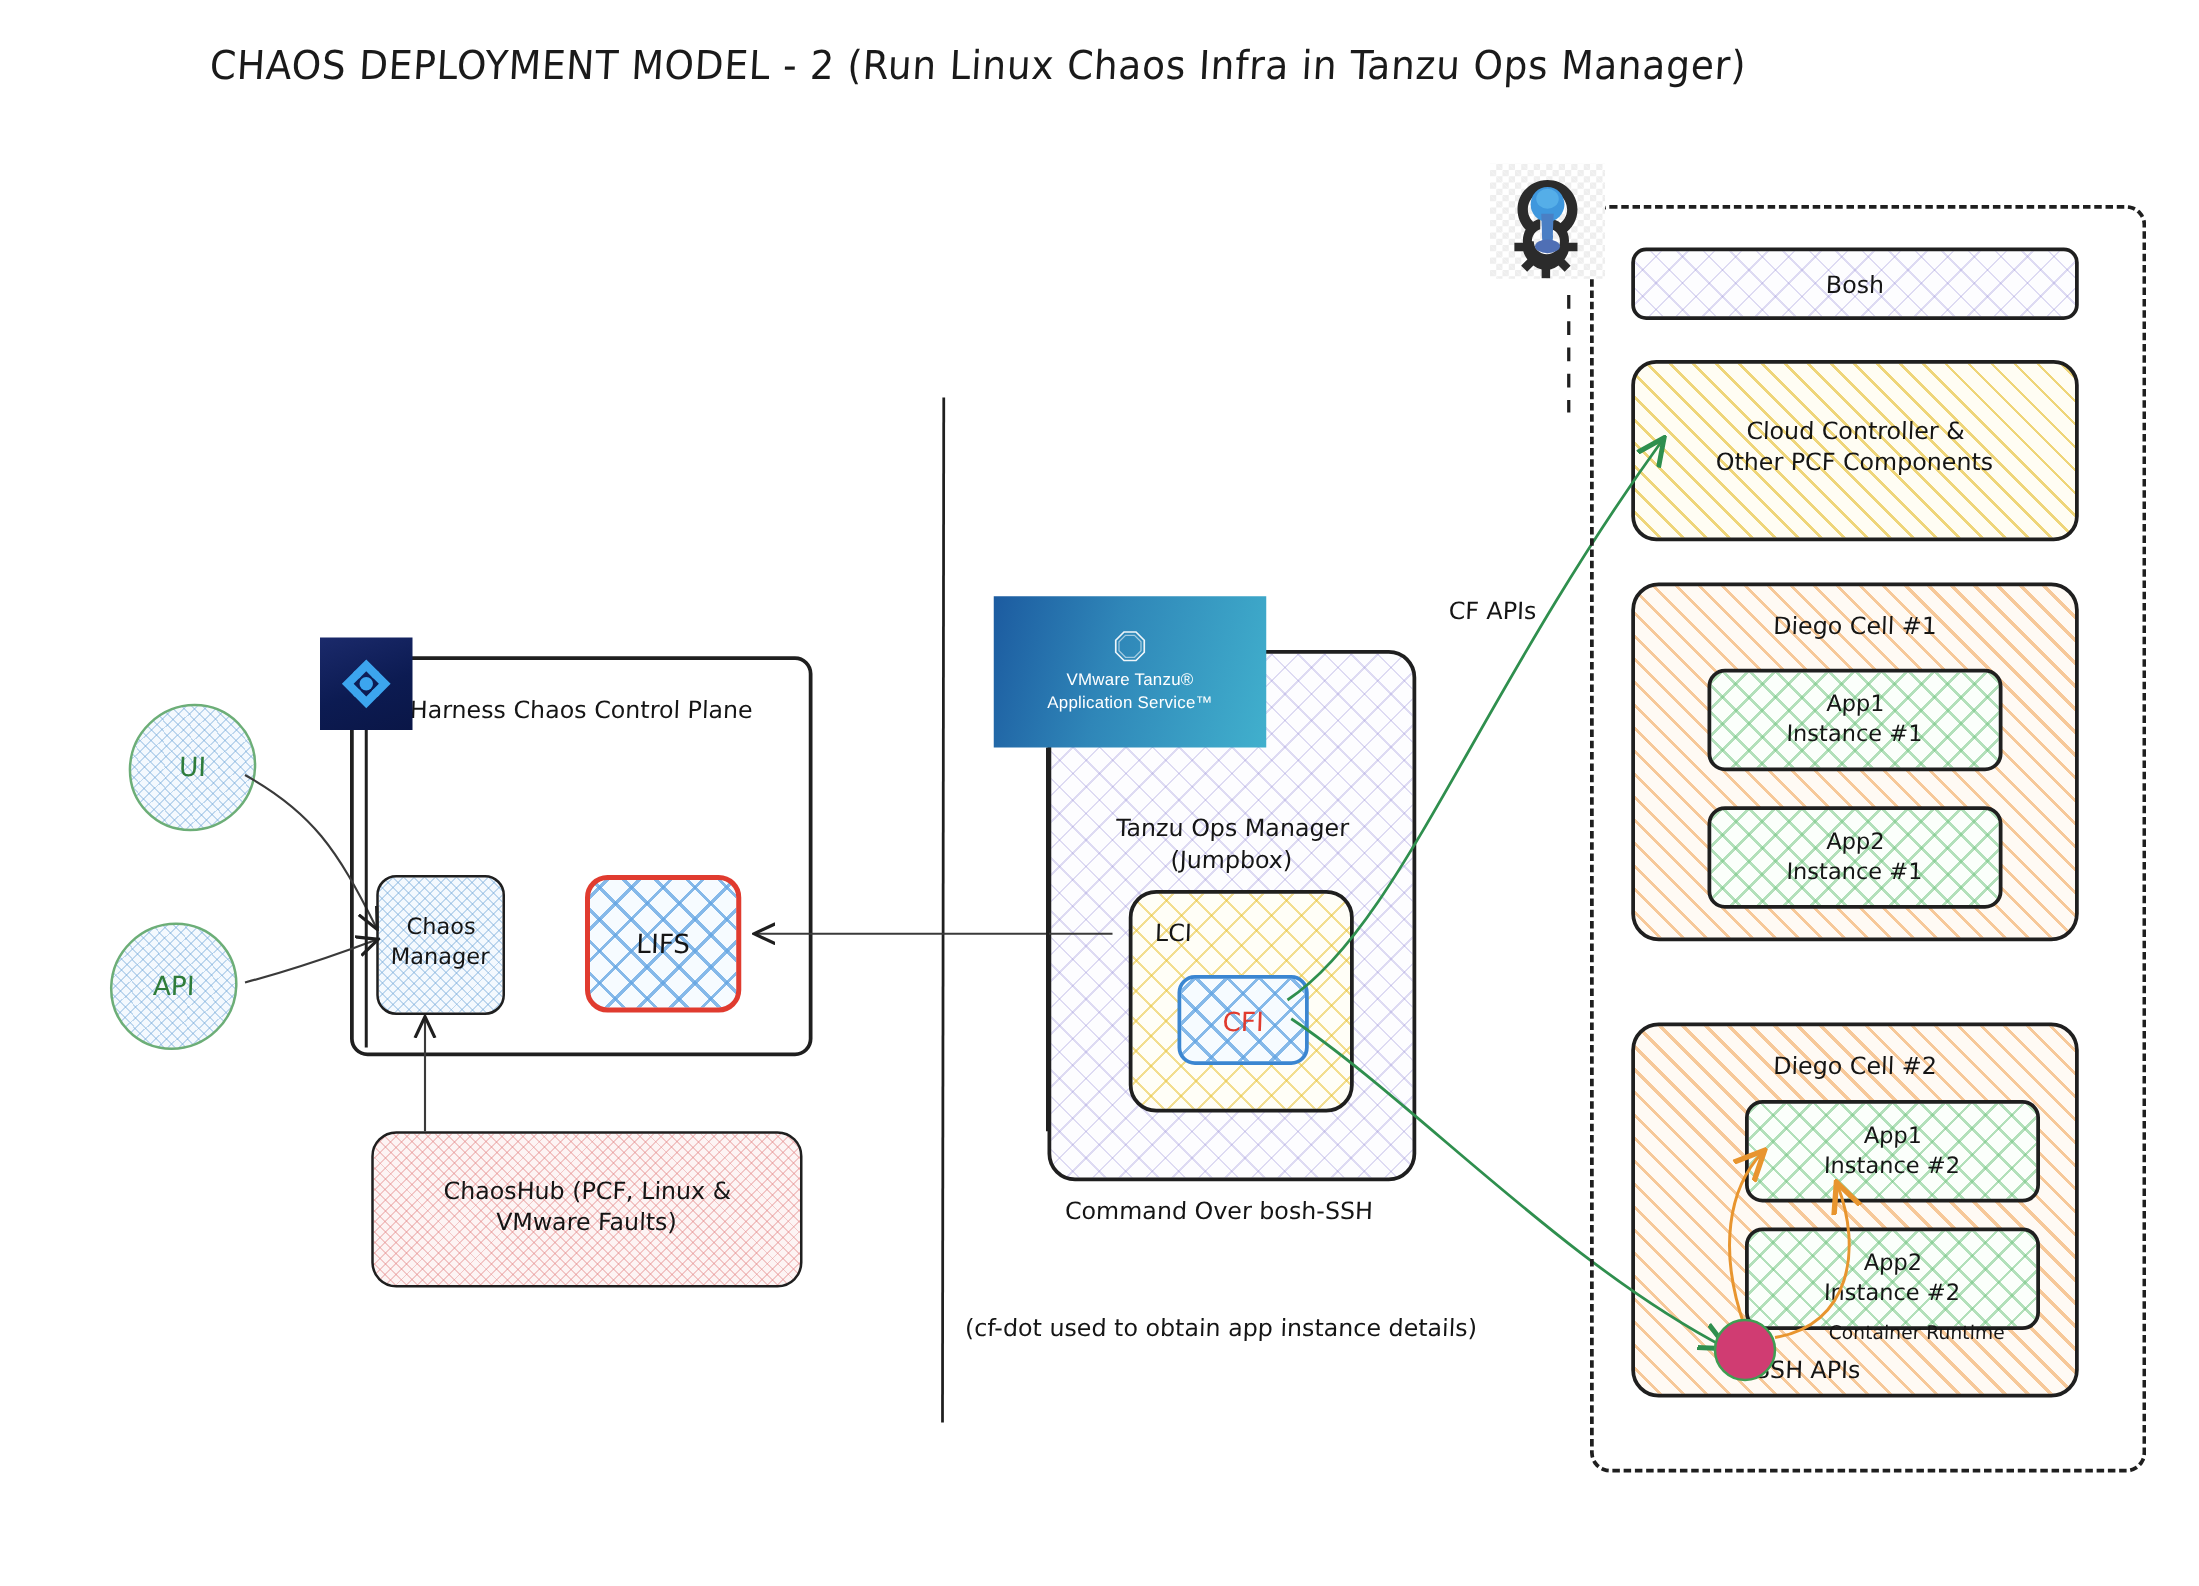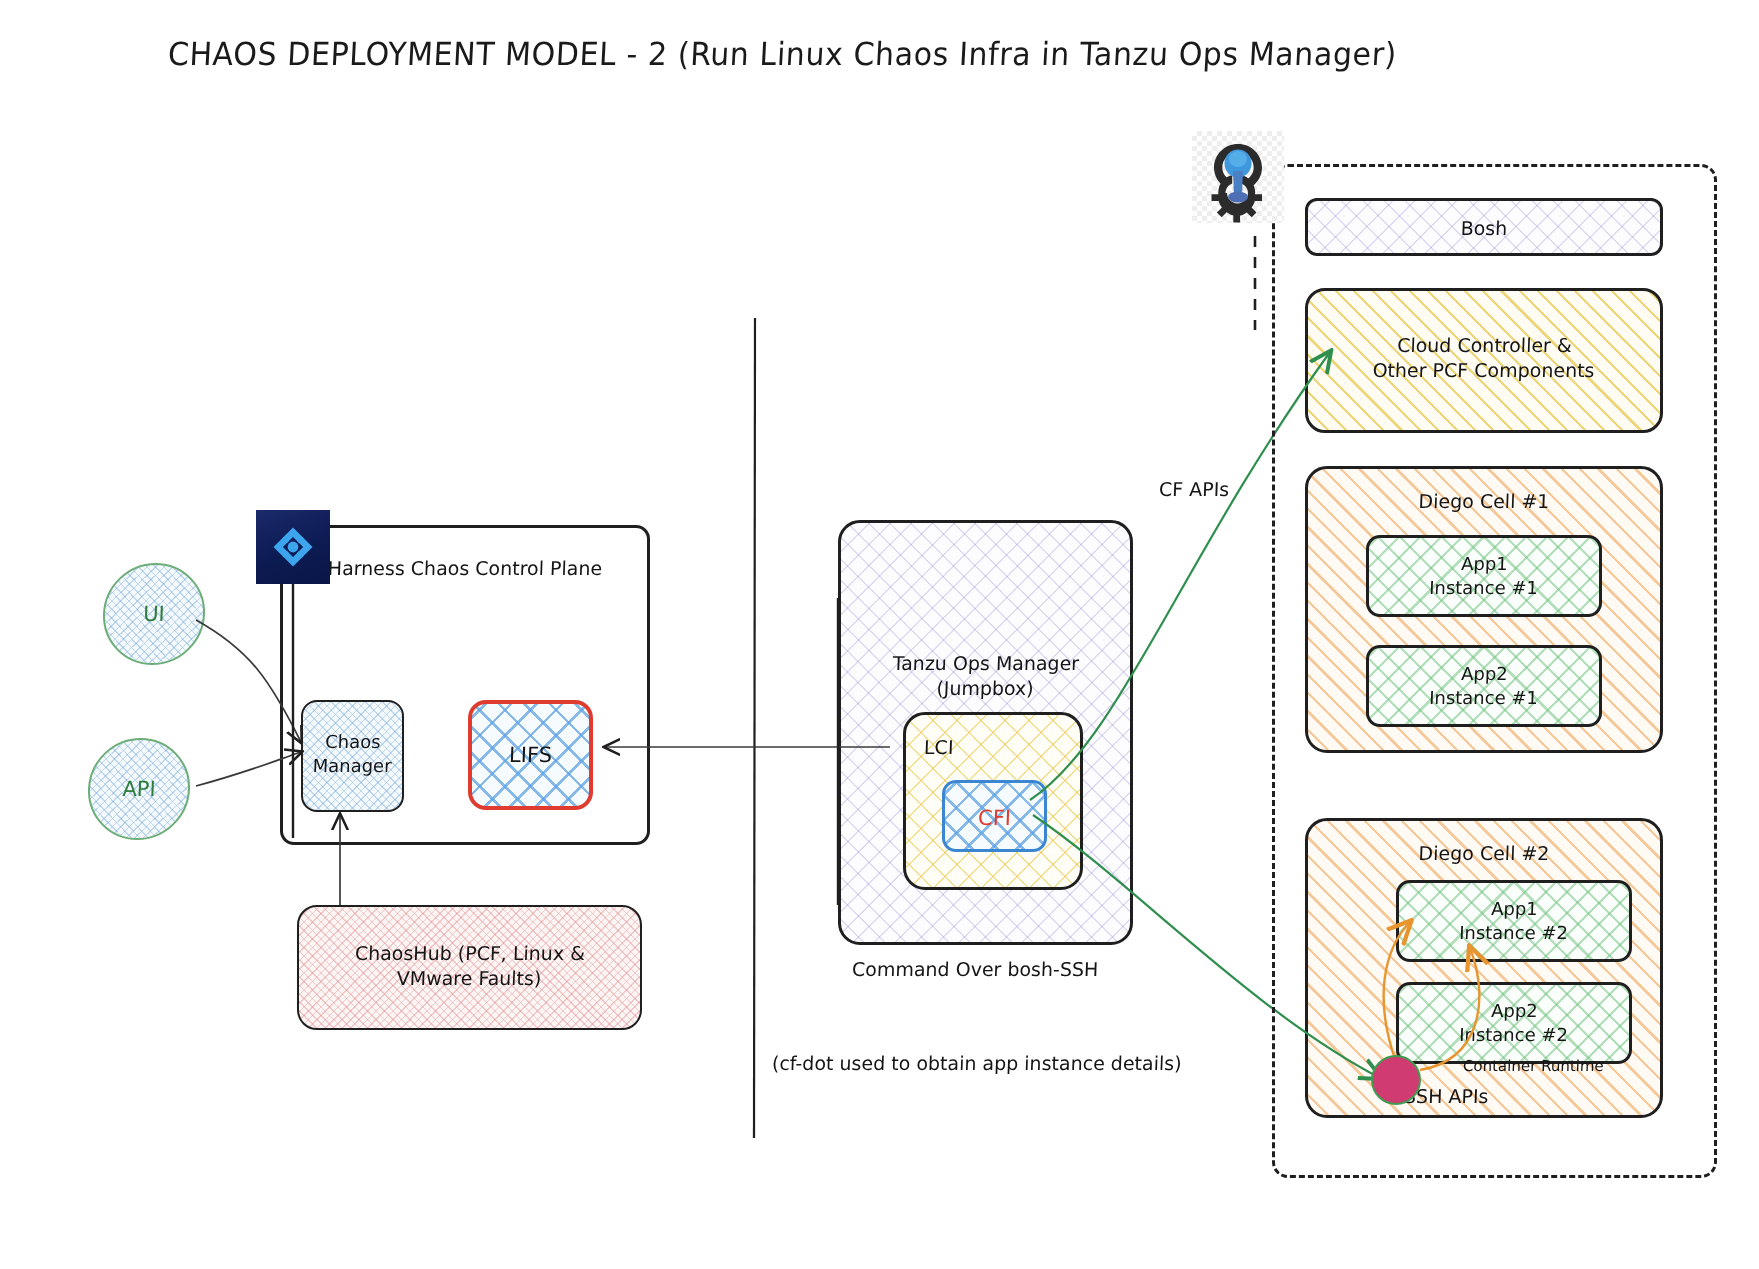--- a/index.html
+++ b/index.html
@@ -275,20 +275,28 @@
   <div class="hbox thin fill-pink-fine" style="left:297px; top:905px; width:345px; height:125px; border-radius:20px;">
     <div class="label" style="top:34px;">ChaosHub (PCF, Linux &amp;
 VMware Faults)</div>
   </div>
 
   <div class="hbox fill-lilac-cross" style="left:838px; top:520px; width:295px; height:425px; border-radius:22px;">
     <div class="label" style="top:128px;">Tanzu Ops Manager
 (Jumpbox)</div>
   </div>
 
+  <div class="tanzu-banner" style="left:795px; top:477px; width:218px; height:121px;">
+    <svg width="26" height="26" viewBox="0 0 26 26" style="margin-bottom:5px;">
+      <polygon points="8.2,1.6 17.8,1.6 24.4,8.2 24.4,17.8 17.8,24.4 8.2,24.4 1.6,17.8 1.6,8.2" fill="none" stroke="#ffffff" stroke-width="1.35" opacity=".92"></polygon>
+      <polygon points="9.4,4.2 16.6,4.2 21.8,9.4 21.8,16.6 16.6,21.8 9.4,21.8 4.2,16.6 4.2,9.4" fill="none" stroke="#ffffff" stroke-width="1" opacity=".55"></polygon>
+    </svg>
+    <div class="tz-name">VMware Tanzu®</div>
+    <div class="tz-name">Application Service™</div>
+  </div>
 
   <div class="hbox fill-yellow-cross" style="left:903px; top:712px; width:180px; height:178px; border-radius:22px;">
     <div class="label" style="top:20px; text-align:left; padding-left:18px; font-size:19px;">LCI</div>
   </div>
 
   <div class="hbox fill-blue-cross" style="left:942px; top:780px; width:105px; height:72px; border-color:#3b86d1; border-width:3.4px; border-radius:14px;">
     <div class="label" style="top:22px; font-size:21px; color:#e03b2f;">CFI</div>
   </div>
 
   <div class="anno" style="left:852px; top:958px;">Command Over bosh-SSH</div>

